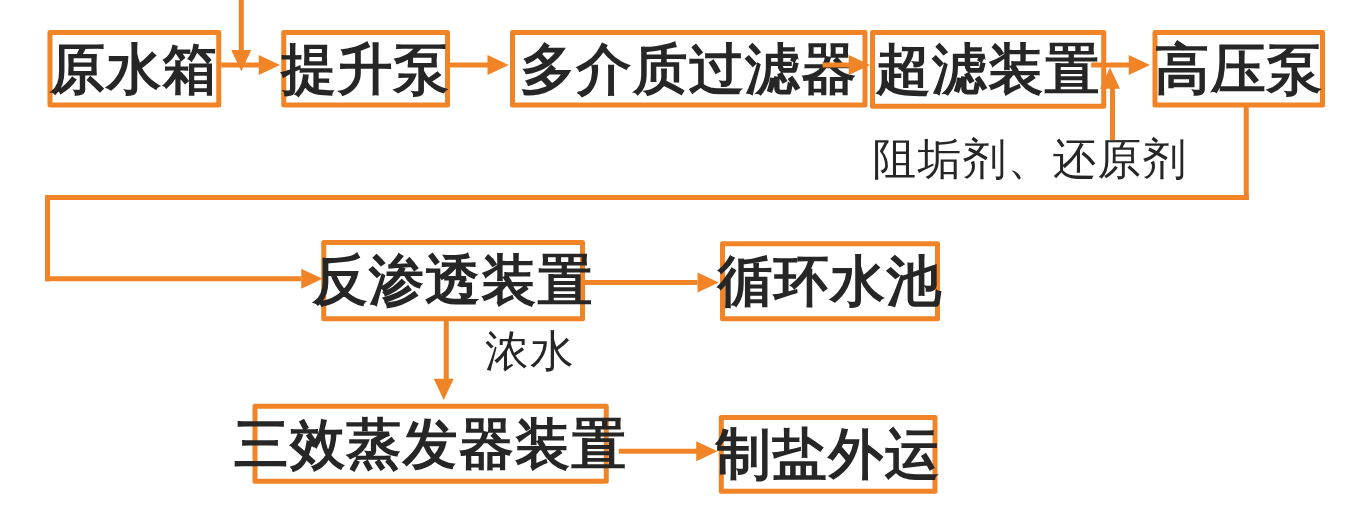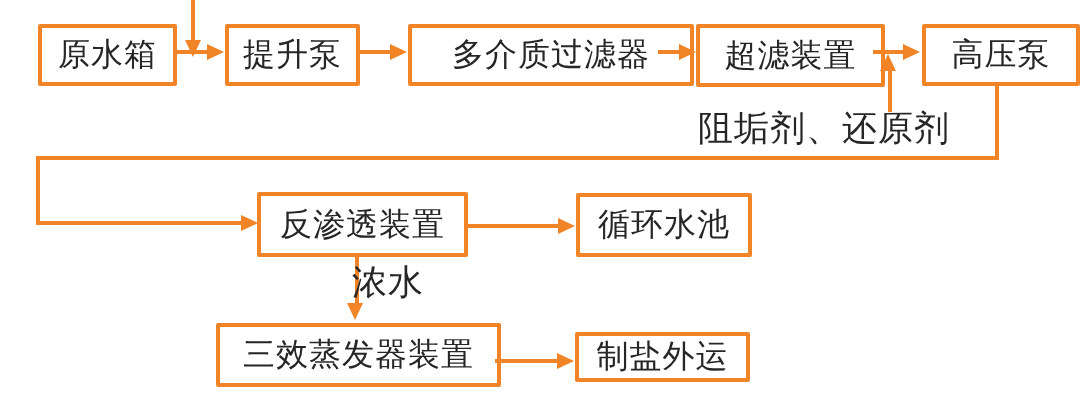--- a/index.html
+++ b/index.html
@@ -15,21 +15,21 @@
     overflow:hidden;
     font-family:"Liberation Sans",sans-serif;
   }
   .node{
     position:absolute;
     box-sizing:border-box;
     border:4px solid var(--accent);
     border-radius:2px;
     background:var(--bg);
     display:flex;align-items:center;justify-content:center;
-    font-size:32px;font-weight:400;color:var(--text);
+    font-size:44px;font-weight:700;color:var(--text);
     white-space:nowrap;letter-spacing:1px;
   }
   .line{position:absolute;background:var(--accent);}
   .arr{position:absolute;width:0;height:0;}
   .arr-r{border-top:8px solid transparent;border-bottom:8px solid transparent;border-left:17px solid var(--accent);}
   .arr-d{border-left:8px solid transparent;border-right:8px solid transparent;border-top:17px solid var(--accent);}
   .arr-u{border-left:8px solid transparent;border-right:8px solid transparent;border-bottom:17px solid var(--accent);}
   .edge-label{
     position:absolute;
     font-size:35px;font-weight:400;color:var(--text);
@@ -42,29 +42,29 @@
 <div class="canvas">
 
   <div class="node" style="left:38px;top:24px;width:139px;height:62px">原水箱</div>
 
   <div class="node" style="left:225px;top:24px;width:135px;height:62px">提升泵</div>
 
   <div class="node" style="left:408px;top:24px;width:286px;height:62px">多介质过滤器</div>
 
   <div class="node" style="left:696px;top:24px;width:189px;height:63px">超滤装置</div>
 
-  <div class="node" style="left:922px;top:24px;width:158px;height:62px">高压泵</div>
+  <div class="node" style="left:922px;top:24px;width:138px;height:62px">高压泵</div>
 
   <div class="node" style="left:576px;top:193px;width:176px;height:64px">循环水池</div>
 
   <div class="node" style="left:257px;top:192px;width:211px;height:65px">反渗透装置</div>
 
-  <div class="node" style="left:216px;top:323px;width:285px;height:64px">三效蒸发器装置</div>
+  <div class="node" style="left:202px;top:323px;width:285px;height:64px">三效蒸发器装置</div>
 
-  <div class="node" style="left:575px;top:332px;width:175px;height:50px">制盐外运</div>
+  <div class="node" style="left:575px;top:332px;width:175px;height:63px">制盐外运</div>
 
   <div class="line" style="left:191px;top:0;width:4px;height:42px"></div>
   <div class="arr arr-d" style="left:185px;top:40px"></div>
 
   <div class="line" style="left:177px;top:50px;width:31px;height:4px"></div>
   <div class="arr arr-r" style="left:207px;top:44px"></div>
 
   <div class="line" style="left:360px;top:50px;width:31px;height:4px"></div>
   <div class="arr arr-r" style="left:390px;top:44px"></div>
 
@@ -82,18 +82,18 @@
   <div class="line" style="left:36px;top:156px;width:963px;height:4px"></div>
   <div class="line" style="left:36px;top:156px;width:4px;height:69px"></div>
   <div class="line" style="left:36px;top:221px;width:205px;height:4px"></div>
   <div class="arr arr-r" style="left:241px;top:215px"></div>
 
   <div class="line" style="left:468px;top:224px;width:90px;height:4px"></div>
   <div class="arr arr-r" style="left:558px;top:218px"></div>
 
   <div class="line" style="left:355px;top:255px;width:4px;height:50px"></div>
   <div class="arr arr-d" style="left:347px;top:303px"></div>
-  <div class="edge-label" style="left:352px;top:264px">浓水</div>
+  <div class="edge-label" style="left:388px;top:264px">浓水</div>
 
   <div class="line" style="left:495px;top:359px;width:63px;height:4px"></div>
   <div class="arr arr-r" style="left:557px;top:353px"></div>
 
 </div>
 
 </body></html>

